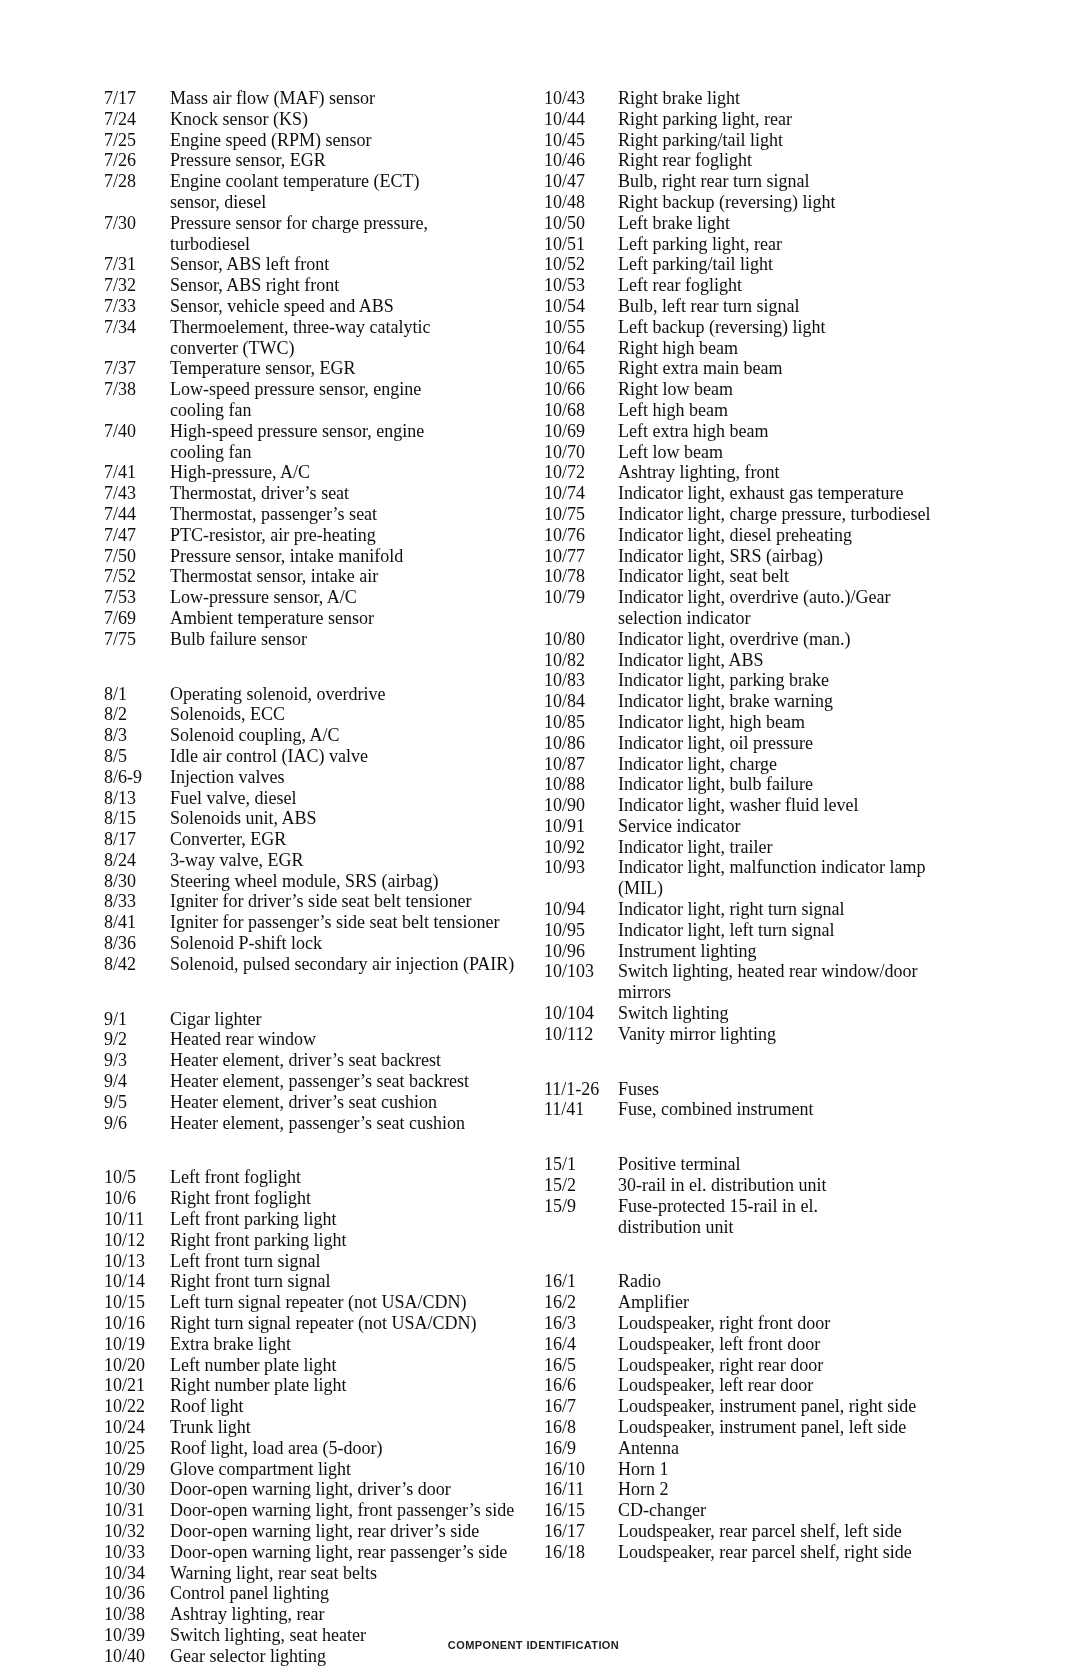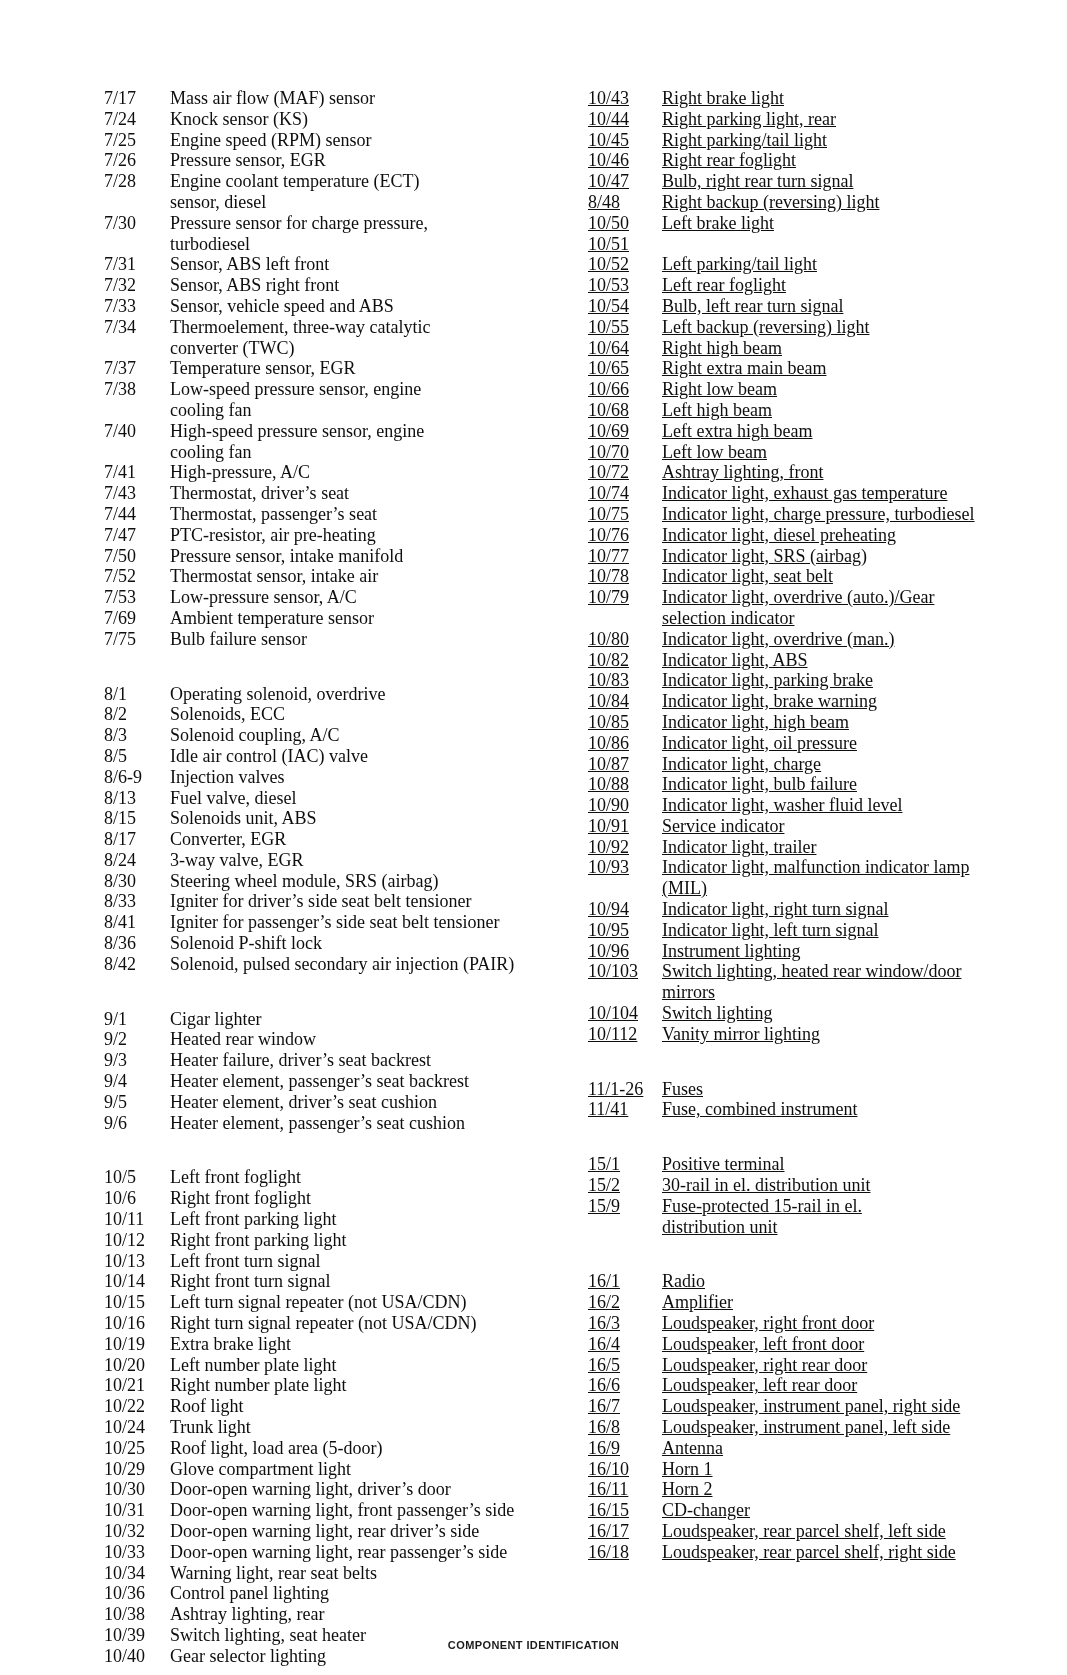--- a/index.html
+++ b/index.html
@@ -8,21 +8,21 @@
     height: 1675px;
     background: #ffffff;
     position: relative;
     font-family: "Liberation Serif", serif;
     color: #0e0e0e;
     overflow: hidden;
   }
   .page { position: absolute; inset: 0; }
   .col { position: absolute; top: 88px; }
   .col-left  { left: 104px; width: 455px; }
-  .col-right { left: 588px; width: 435px; text-decoration: underline; }
+  .col-right { left: 544px; width: 435px; }
   .section { margin: 0; }
   .section + .section { margin-top: 34px; }
   .entry {
     display: flex;
     align-items: flex-start;
     font-size: 18px;
     line-height: 20.8px;
   }
   .code { flex: 0 0 66px; white-space: nowrap; }
   .col-right .code { flex-basis: 74px; }
@@ -202,21 +202,21 @@
         <div class="entry">
           <span class="code">9/1</span>
           <span class="desc">Cigar lighter</span>
         </div>
         <div class="entry">
           <span class="code">9/2</span>
           <span class="desc">Heated rear window</span>
         </div>
         <div class="entry">
           <span class="code">9/3</span>
-          <span class="desc">Heater failure, driver’s seat backrest</span>
+          <span class="desc">Heater element, driver’s seat backrest</span>
         </div>
         <div class="entry">
           <span class="code">9/4</span>
           <span class="desc">Heater element, passenger’s seat backrest</span>
         </div>
         <div class="entry">
           <span class="code">9/5</span>
           <span class="desc">Heater element, driver’s seat cushion</span>
         </div>
         <div class="entry">
@@ -339,29 +339,30 @@
         </div>
         <div class="entry">
           <span class="code">10/46</span>
           <span class="desc">Right rear foglight</span>
         </div>
         <div class="entry">
           <span class="code">10/47</span>
           <span class="desc">Bulb, right rear turn signal</span>
         </div>
         <div class="entry">
-          <span class="code">8/48</span>
+          <span class="code">10/48</span>
           <span class="desc">Right backup (reversing) light</span>
         </div>
         <div class="entry">
           <span class="code">10/50</span>
           <span class="desc">Left brake light</span>
         </div>
         <div class="entry">
           <span class="code">10/51</span>
+          <span class="desc">Left parking light, rear</span>
         </div>
         <div class="entry">
           <span class="code">10/52</span>
           <span class="desc">Left parking/tail light</span>
         </div>
         <div class="entry">
           <span class="code">10/53</span>
           <span class="desc">Left rear foglight</span>
         </div>
         <div class="entry">

